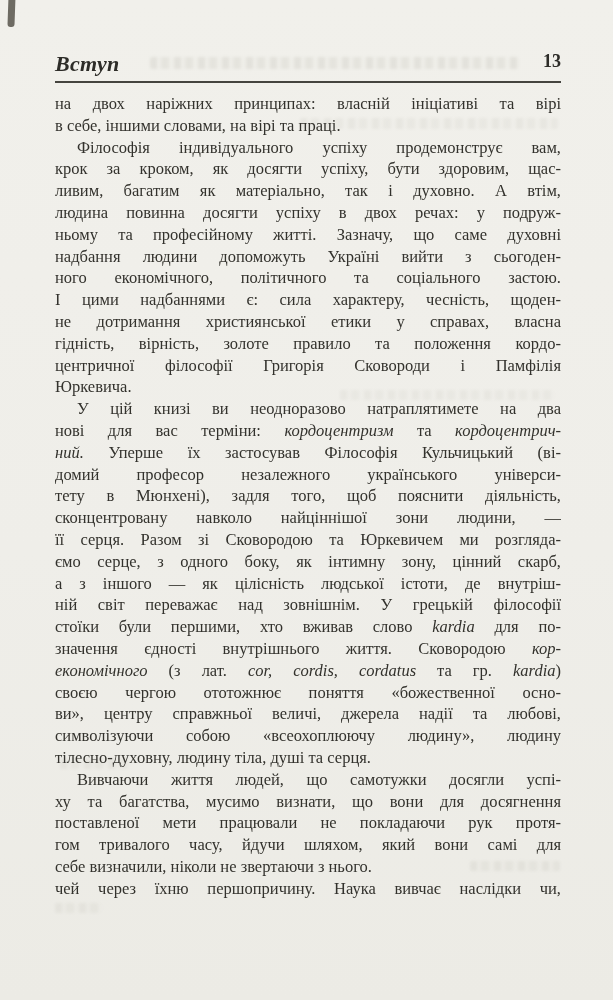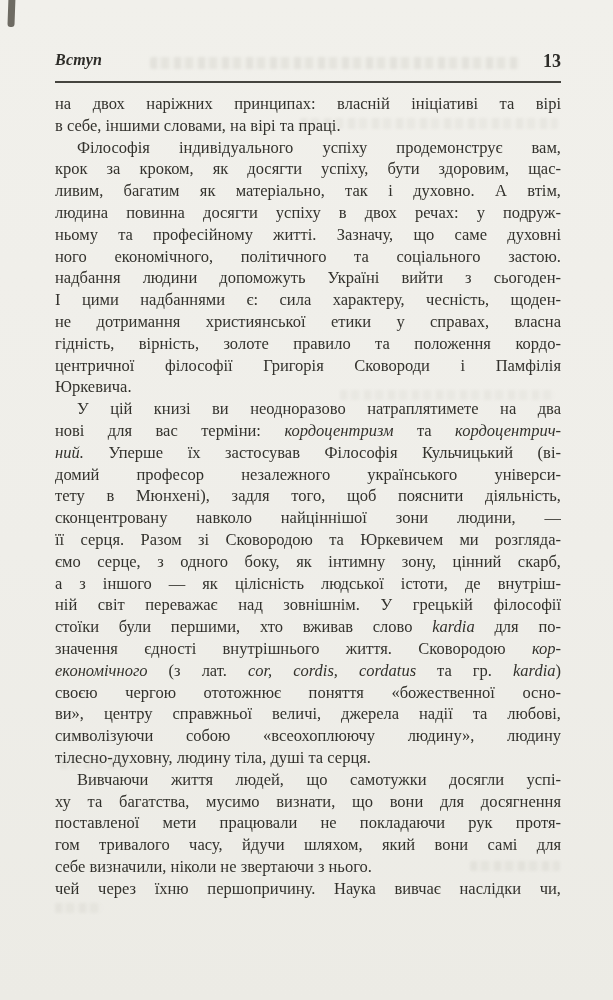--- a/index.html
+++ b/index.html
@@ -31,21 +31,21 @@
   }
   .running-header {
     position: absolute;
     left: 55px;
     top: 51px;
     width: 506px;
     height: 26px;
   }
   .section-title {
     float: left;
-    font-size: 16px;
+    font-size: 22px;
     font-weight: bold;
     font-style: italic;
     color: #2d2c28;
     letter-spacing: 0.3px;
   }
   .page-number {
     float: right;
     font-size: 18px;
     font-weight: bold;
     color: #2d2c28;
@@ -118,22 +118,22 @@
   <div class="header-rule"></div>
 
   <div class="text-block">
       <div class="line"><span>на двох наріжних принципах: власній ініціативі та вірі</span></div>
       <div class="line para-end"><span>в себе, іншими словами, на вірі та праці.</span></div>
       <div class="line indent"><span>Філософія індивідуального успіху продемонструє вам,</span></div>
       <div class="line"><span>крок за кроком, як досягти успіху, бути здоровим, щас-</span></div>
       <div class="line"><span>ливим, багатим як матеріально, так і духовно. А втім,</span></div>
       <div class="line"><span>людина повинна досягти успіху в двох речах: у подруж-</span></div>
       <div class="line"><span>ньому та професійному житті. Зазначу, що саме духовні</span></div>
+      <div class="line"><span>надбання людини допоможуть Україні вийти з сьогоден-</span></div>
       <div class="line"><span>ного економічного, політичного та соціального застою.</span></div>
-      <div class="line"><span>надбання людини допоможуть Україні вийти з сьогоден-</span></div>
       <div class="line"><span>І цими надбаннями є: сила характеру, чесність, щоден-</span></div>
       <div class="line"><span>не дотримання християнської етики у справах, власна</span></div>
       <div class="line"><span>гідність, вірність, золоте правило та положення кордо-</span></div>
       <div class="line"><span>центричної філософії Григорія Сковороди і Памфілія</span></div>
       <div class="line para-end"><span>Юркевича.</span></div>
       <div class="line indent"><span>У цій книзі ви неодноразово натраплятимете на два</span></div>
       <div class="line"><span>нові для вас терміни: </span><em>кордоцентризм</em><span> та </span><em>кордоцентрич-</em></div>
       <div class="line"><em>ний.</em><span> Уперше їх застосував Філософія Кульчицький (ві-</span></div>
       <div class="line"><span>домий професор незалежного українського універси-</span></div>
       <div class="line"><span>тету в Мюнхені), задля того, щоб пояснити діяльність,</span></div>

